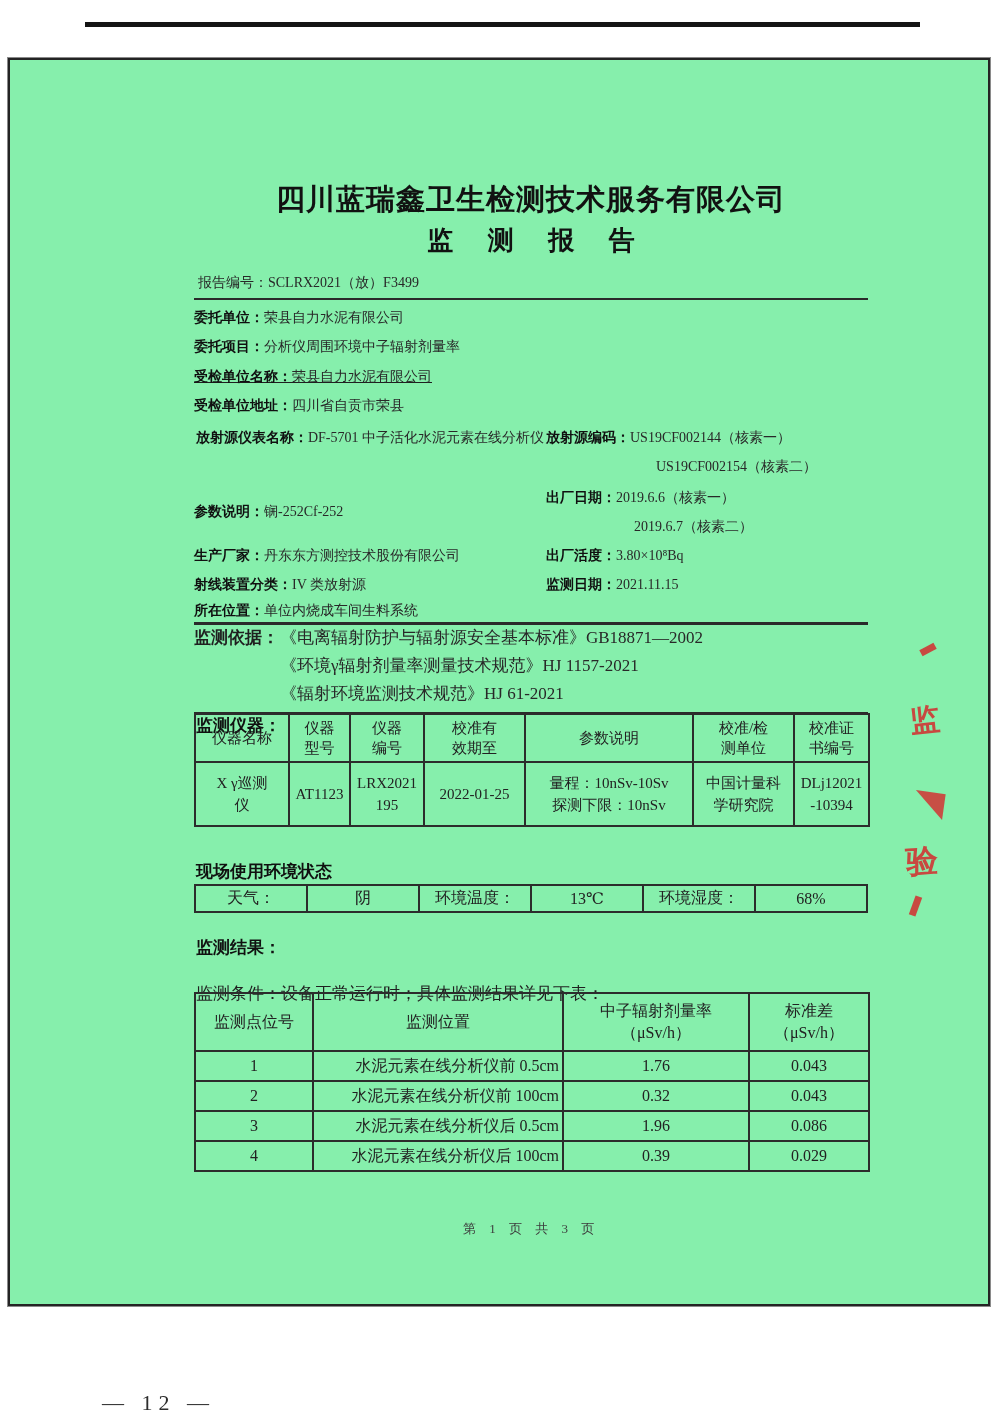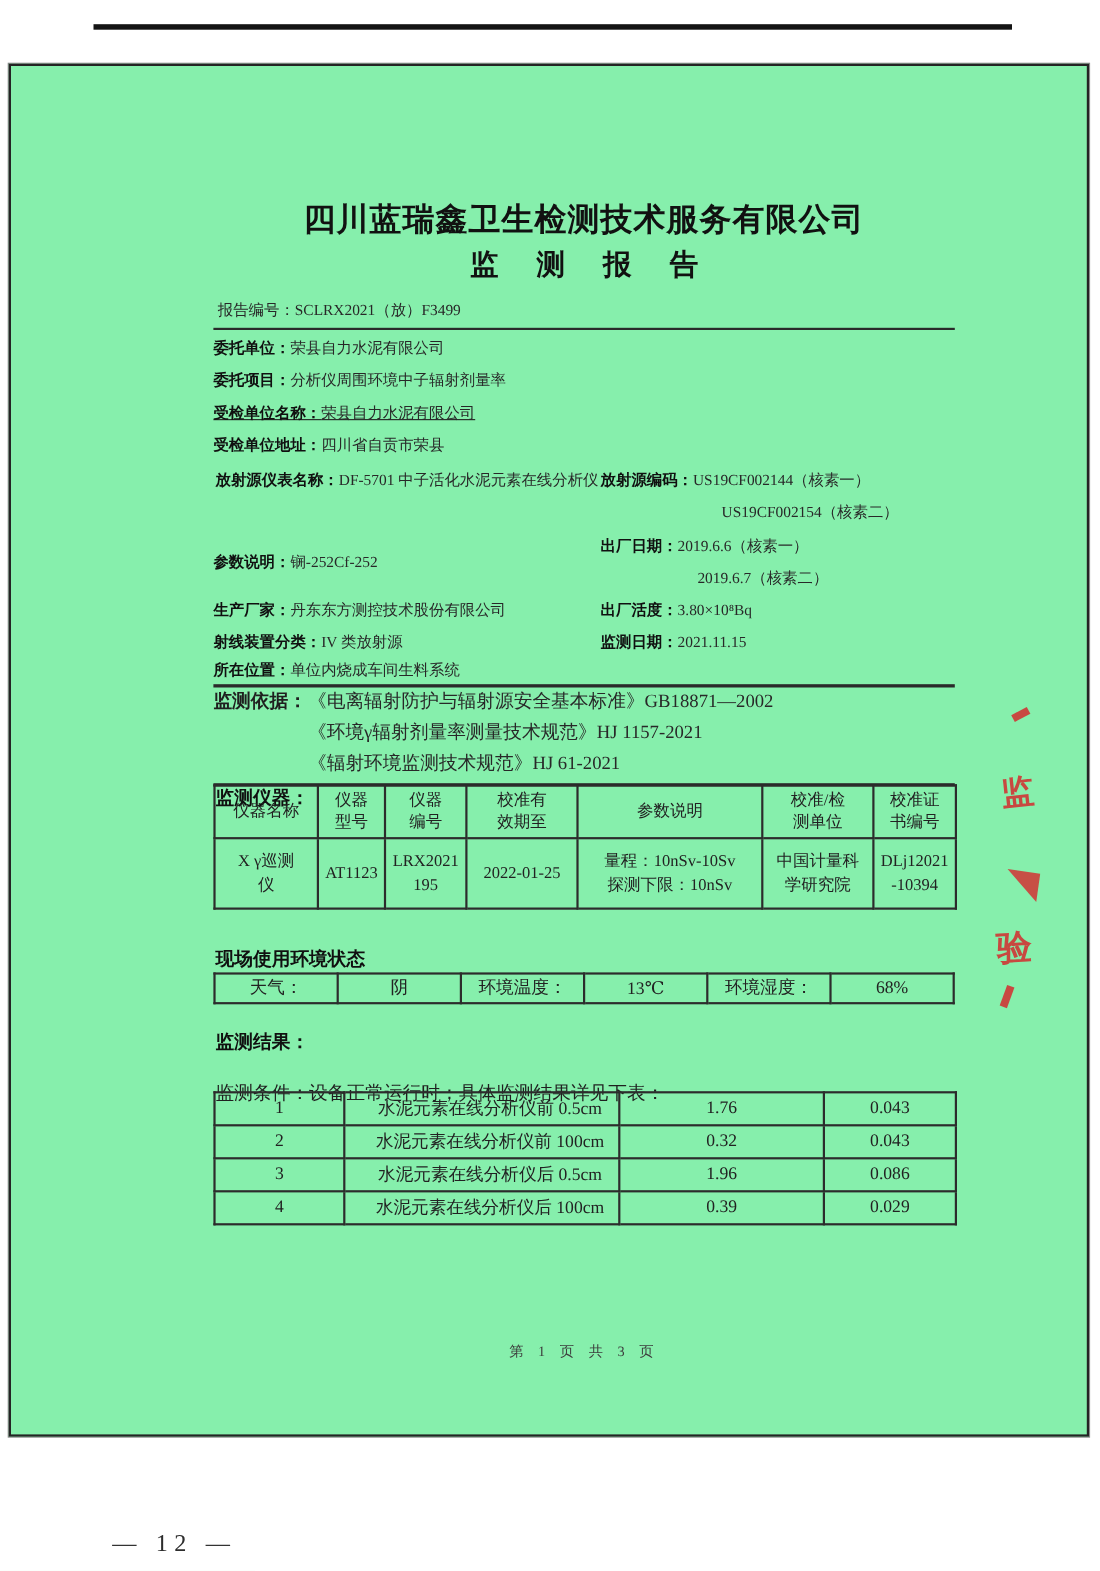--- a/index.html
+++ b/index.html
@@ -72,21 +72,21 @@
 
   .env-heading { top: 800px; left: 2px; }
   .tbl-env { position: absolute; top: 824px; left: 0; }
   .tbl-env td { height: 22px; font-size: 16px; }
 
   .results-heading { top: 876px; left: 2px; }
   .condition-line { top: 904px; left: 2px; font-size: 17px; margin-top: 18px; }
   .tbl-results { position: absolute; top: 932px; left: 0; }
   .tbl-results th { height: 58px; line-height: 22px; font-size: 16px; }
   .tbl-results td { height: 30px; font-size: 16px; }
-  .tbl-results td.loc-cell { text-align: center; padding-left: 18px; }
+  .tbl-results td.loc-cell { text-align: right; padding-left: 18px; }
 
   .page-info {
     top: 1160px; left: 0; width: 100%;
     text-align: center; font-size: 13px; letter-spacing: 5px; color: #3d3d3d;
   }
   .page-number {
     position: absolute; left: 102px; top: 1390px;
     font-size: 22px; letter-spacing: 6px; color: #2d2d2d;
   }
 
@@ -248,20 +248,28 @@
     <div class="abs f-line condition-line">监测条件：设备正常运行时；具体监测结果详见下表：</div>
 
     <table class="tbl-results">
       <colgroup>
         <col style="width:118px">
           <col style="width:250px">
           <col style="width:186px">
           <col style="width:120px">
       </colgroup>
       <tbody>
+          <tr>
+        <th class="pre">监测点位号</th>
+        <th class="pre">监测位置</th>
+        <th class="pre">中子辐射剂量率
+（μSv/h）</th>
+        <th class="pre">标准差
+（μSv/h）</th>
+      </tr>
       <tr>
         <td>1</td>
         <td class="loc-cell">水泥元素在线分析仪前 0.5cm</td>
         <td>1.76</td>
         <td>0.043</td>
       </tr>
       <tr>
         <td>2</td>
         <td class="loc-cell">水泥元素在线分析仪前 100cm</td>
         <td>0.32</td>

